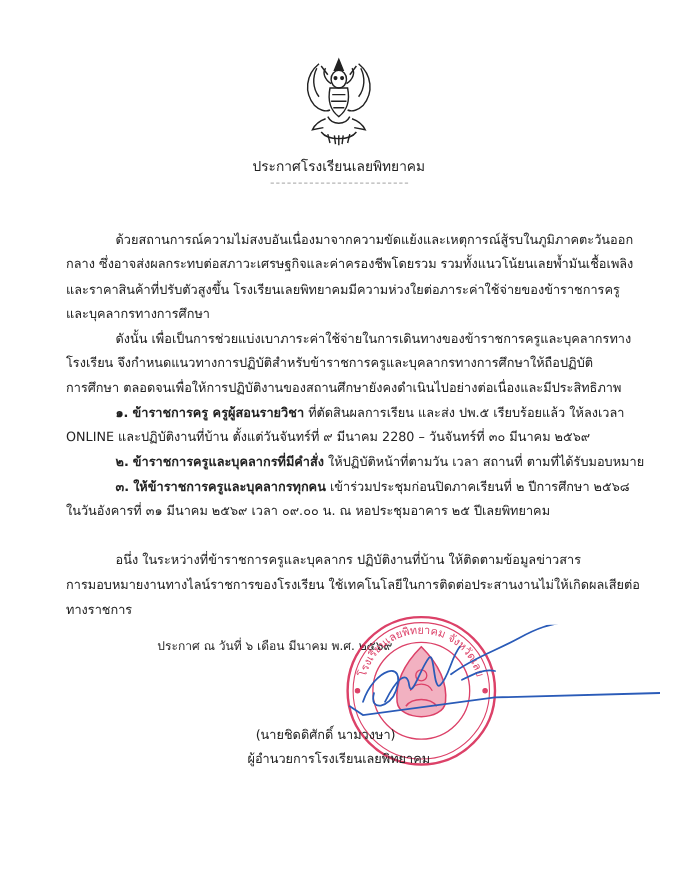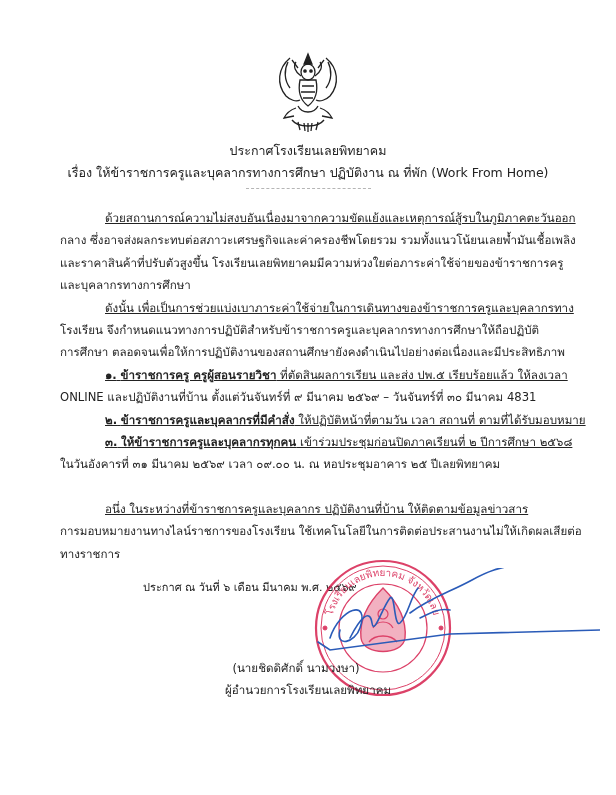--- a/index.html
+++ b/index.html
@@ -46,21 +46,21 @@
     .body-text {
       position: absolute;
       left: 60px;
       top: 207px;
       width: 496px;
       font-size: 11.6px;
       line-height: 22.4px;
       text-align: justify;
     }
     .line { display: block; white-space: nowrap; }
-    .line.indent { padding-left: 45px; text-decoration: underline; }
+    .line.indent { padding-left: 45px; }
     .sign-date {
       position: absolute;
       left: 143px; top: 577px;
       font-size: 11px;
       line-height: 22px;
       white-space: nowrap;
     }
     .sign-name {
       position: absolute;
       left: 0; width: 582px;
@@ -122,42 +122,41 @@
       <path d="M28 58 C22 60, 18 64, 16 68 L26 66"></path>
       <path d="M52 58 C58 60, 62 64, 64 68 L54 66"></path>
       <path d="M30 56 C34 64, 46 64, 50 56"></path>
       <path d="M24 70 C30 78, 50 78, 56 70"></path>
       <path d="M30 72 L32 80 M36 73 L37 81 M40 73 L40 82 M44 73 L43 81 M50 72 L48 80"></path>
     </g>
   </svg>
 
   <div class="title-block">
     <div class="title-line">ประกาศโรงเรียนเลยพิทยาคม</div>
-    <div class="title-line">เรื่อง ให้ข้าราชการครูและบุคลากรทางการศึกษา ปฏิบัติงาน ณ ที่พัก (Work From Home)</div>
     <div class="title-divider"></div>
   </div>
 
   <div class="body-text">
 
     <div>
       <span class="line indent">ด้วยสถานการณ์ความไม่สงบอันเนื่องมาจากความขัดแย้งและเหตุการณ์สู้รบในภูมิภาคตะวันออก</span>
       <span class="line">กลาง ซึ่งอาจส่งผลกระทบต่อสภาวะเศรษฐกิจและค่าครองชีพโดยรวม รวมทั้งแนวโน้ยนเลยพ้ำมันเชื้อเพลิง</span>
       <span class="line">และราคาสินค้าที่ปรับตัวสูงขึ้น โรงเรียนเลยพิทยาคมมีความห่วงใยต่อภาระค่าใช้จ่ายของข้าราชการครู</span>
       <span class="line">และบุคลากรทางการศึกษา</span>
     </div>
 
     <div>
       <span class="line indent">ดังนั้น เพื่อเป็นการช่วยแบ่งเบาภาระค่าใช้จ่ายในการเดินทางของข้าราชการครูและบุคลากรทาง</span>
       <span class="line">โรงเรียน จึงกำหนดแนวทางการปฏิบัติสำหรับข้าราชการครูและบุคลากรทางการศึกษาให้ถือปฏิบัติ</span>
       <span class="line">การศึกษา ตลอดจนเพื่อให้การปฏิบัติงานของสถานศึกษายังคงดำเนินไปอย่างต่อเนื่องและมีประสิทธิภาพ</span>
     </div>
 
     <div>
       <span class="line indent"><b>๑.</b> <b>ข้าราชการครู ครูผู้สอนรายวิชา</b><span> ที่ตัดสินผลการเรียน และส่ง ปพ.๕ เรียบร้อยแล้ว ให้ลงเวลา</span></span>
-      <span class="line">ONLINE และปฏิบัติงานที่บ้าน ตั้งแต่วันจันทร์ที่ ๙ มีนาคม ๒๕๖๙ – วันจันทร์ที่ ๓๐ มีนาคม 4831</span>
+      <span class="line">ONLINE และปฏิบัติงานที่บ้าน ตั้งแต่วันจันทร์ที่ ๙ มีนาคม 2280 – วันจันทร์ที่ ๓๐ มีนาคม ๒๕๖๙</span>
     </div>
 
     <div>
       <span class="line indent"><b>๒.</b> <b>ข้าราชการครูและบุคลากรที่มีคำสั่ง</b><span> ให้ปฏิบัติหน้าที่ตามวัน เวลา สถานที่ ตามที่ได้รับมอบหมาย</span></span>
     </div>
 
     <div>
       <span class="line indent"><b>๓.</b> <b>ให้ข้าราชการครูและบุคลากรทุกคน</b><span> เข้าร่วมประชุมก่อนปิดภาคเรียนที่ ๒ ปีการศึกษา ๒๕๖๘</span></span>
       <span class="line">ในวันอังคารที่ ๓๑ มีนาคม ๒๕๖๙ เวลา ๐๙.๐๐ น. ณ หอประชุมอาคาร ๒๕ ปีเลยพิทยาคม</span>
     </div>

